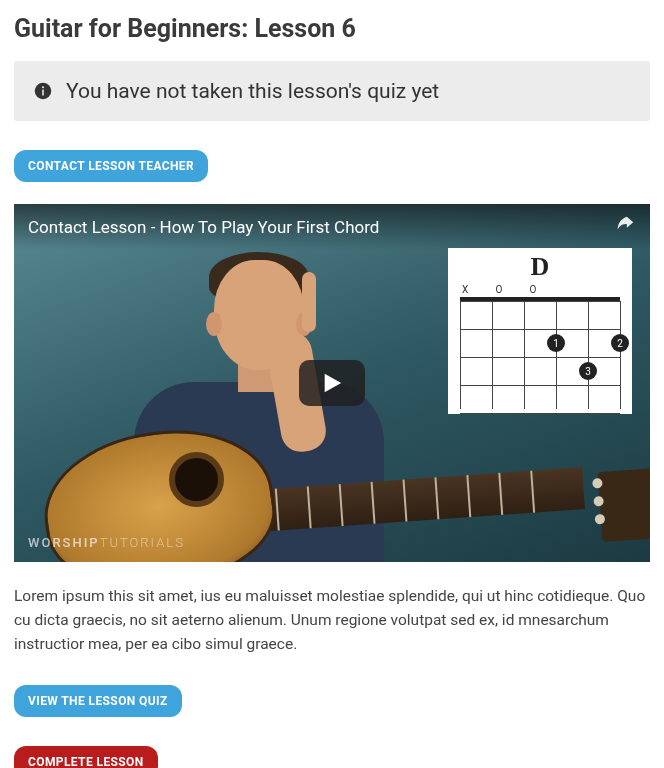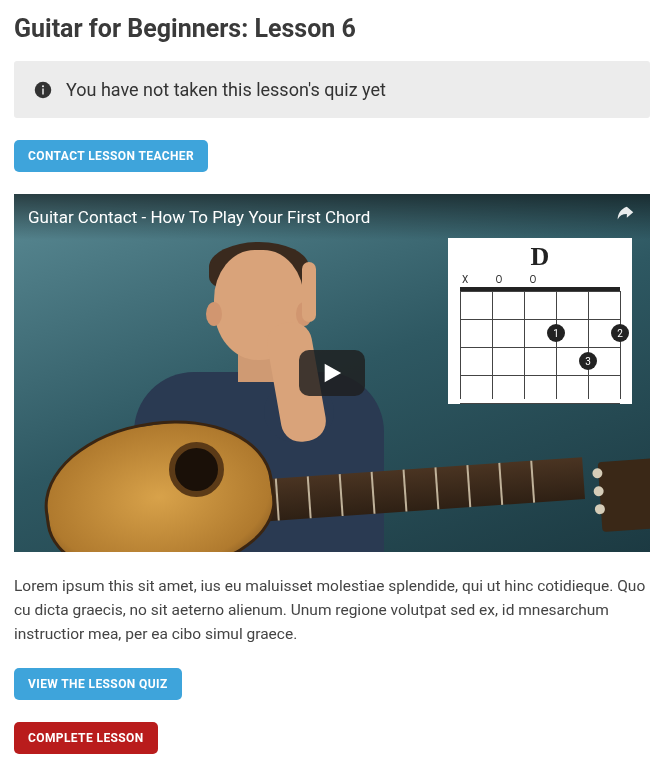--- a/index.html
+++ b/index.html
@@ -26,33 +26,34 @@
     margin-bottom: 22px;
   }
   .notice .icon {
     width: 18px;
     height: 18px;
     display: inline-flex;
     align-items: center;
     justify-content: center;
   }
   .notice .icon svg { width: 18px; height: 18px; fill: #333; }
-  .notice-text { font-size: 18px; color: #333; }
+  .notice-text { font-size: 21px; color: #333; }
   .btn {
     display: inline-block;
     border: none;
-    border-radius: 5px;
+    border-radius: 12px;
     font-size: 12px;
     font-weight: 700;
     letter-spacing: 0.4px;
     text-transform: uppercase;
     color: #fff;
     padding: 9px 14px;
     cursor: pointer;
     font-family: inherit;
+    margin-top: 7px;
   }
   .btn-blue { background: #3ea4db; }
   .btn-green { background: #b91c1c; }
   .btn-row { margin-bottom: 22px; }
   .video {
     position: relative;
     width: 636px;
     height: 358px;
     background: linear-gradient(160deg, #5a8a94 0%, #2e5862 50%, #1c3a42 100%);
     overflow: hidden;
@@ -278,21 +279,21 @@
   </span>
   <span class="notice-text">You have not taken this lesson's quiz yet</span>
 </div>
 
 <div class="btn-row">
   <button class="btn btn-blue">Contact Lesson Teacher</button>
 </div>
 
 <div class="video">
   <div class="video-title-bar">
-    <span>Guitar Contact - How To Play Your First Chord</span>
+    <span>Contact Lesson - How To Play Your First Chord</span>
     <span class="share">
       <svg viewBox="0 0 24 24">
           <path d="M14 3l7 6-7 6v-4c-5 0-8 2-10 6 0-7 4-12 10-14V3z"></path>
         </svg>
     </span>
   </div>
 
   <div class="person">
     <div class="shirt"></div>
     <div class="neck"></div>
@@ -352,20 +353,23 @@
         <div class="vline" style="left: 64px;"></div>
         <div class="vline" style="left: 96px;"></div>
         <div class="vline" style="left: 128px;"></div>
         <div class="vline" style="left: 160px;"></div>
         <div class="chord-dot" style="left: 96px; top: 42px;">1</div>
         <div class="chord-dot" style="left: 160px; top: 42px;">2</div>
         <div class="chord-dot" style="left: 128px; top: 70px;">3</div>
       </div>
   </div>
 
+  <div class="watermark">
+    <span>WORSHIP</span><span class="thin">TUTORIALS</span>
+  </div>
 </div>
 
 <p class="body-text">Lorem ipsum this sit amet, ius eu maluisset molestiae splendide, qui ut hinc cotidieque. Quo cu dicta graecis, no sit aeterno alienum. Unum regione volutpat sed ex, id mnesarchum instruc­tior mea, per ea cibo simul graece.</p>
 
 <div class="btn-row">
   <button class="btn btn-blue">View the Lesson Quiz</button>
 </div>
 
 <div class="btn-row" style="margin-bottom:6px">
   <button class="btn btn-green">Complete Lesson</button>

